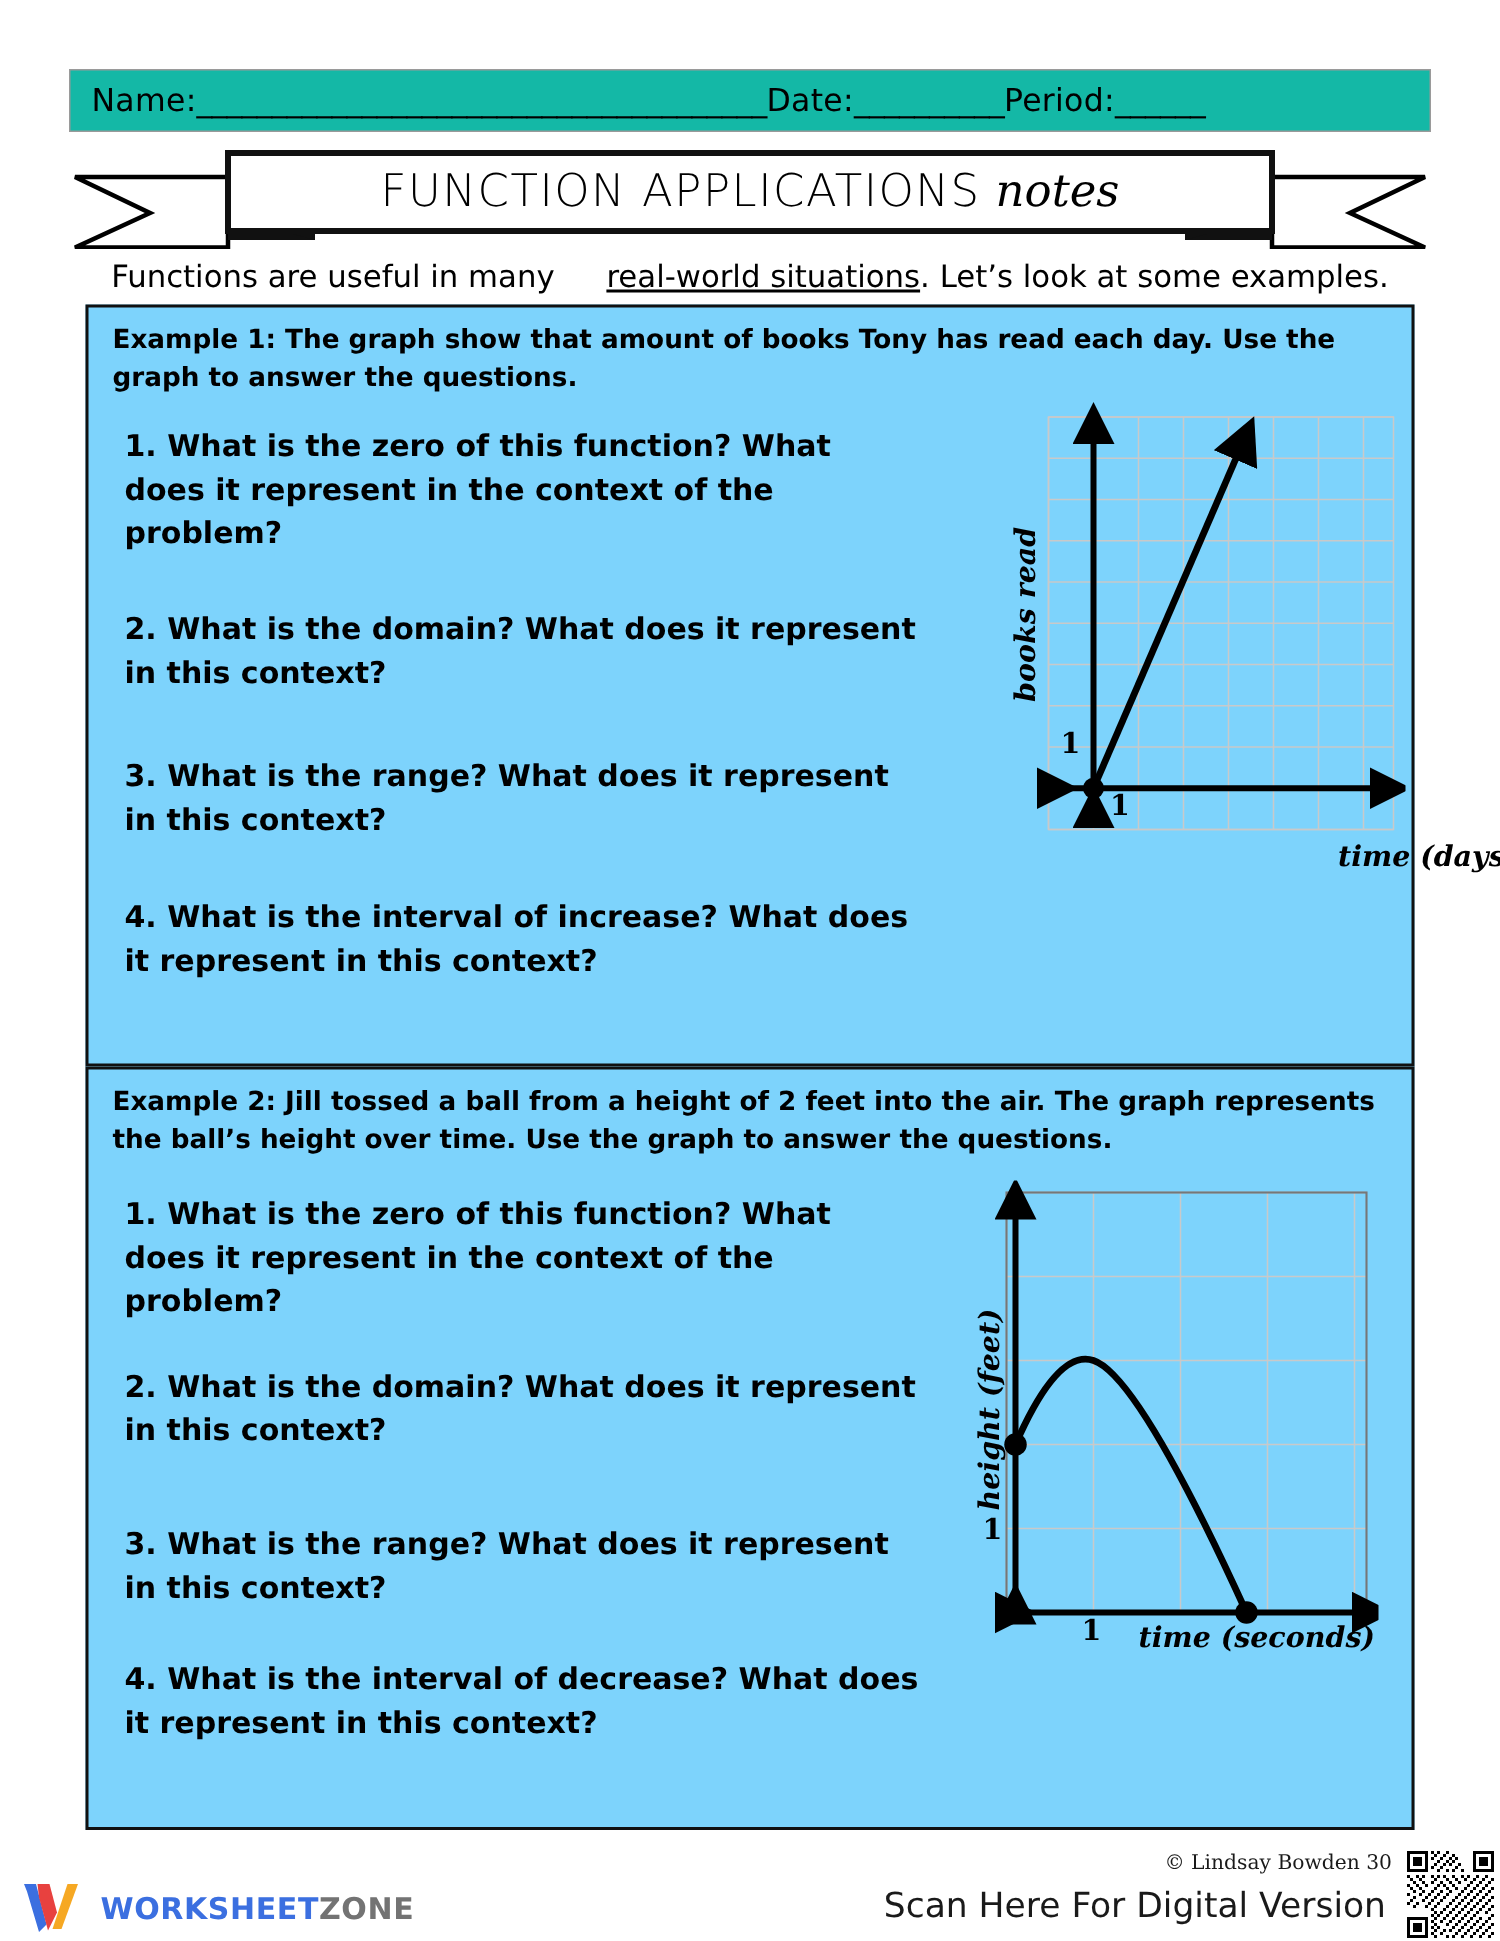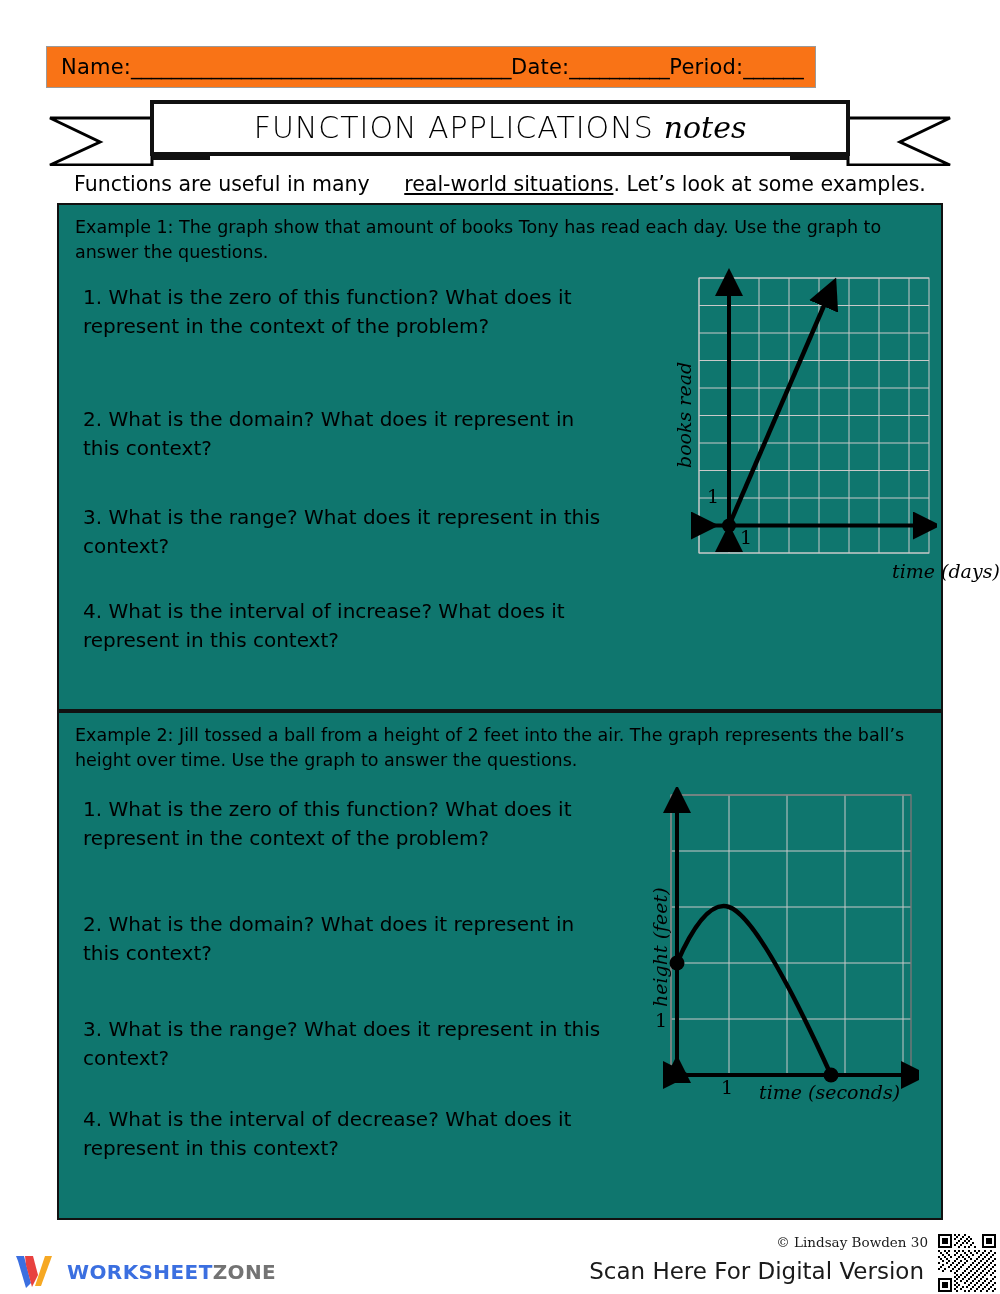--- a/index.html
+++ b/index.html
@@ -13,24 +13,24 @@
     font-family: "Liberation Sans", sans-serif;
     color: #000;
     overflow: hidden;
   }
   .page { position: absolute; inset: 0; background: #fff; }
 
   
   .name-bar {
     position: absolute;
     left: 46px; top: 46px;
-    width: 770px; height: 42px;
+    width: 908px; height: 42px;
     border: 1px solid #9a9a9a;
     box-sizing: border-box;
-    background: #f97316;
+    background: #14b8a6;
   }
   .name-row {
     position: absolute;
     left: 14px; top: 50%;
     transform: translateY(-50%);
     white-space: nowrap;
     font-family: "DejaVu Sans", sans-serif;
     font-size: 21px;
     letter-spacing: .2px;
   }
@@ -73,21 +73,22 @@
   }
   .intro u { text-decoration: underline; text-underline-offset: 2px; margin-left: 28px; }
 
   
   .ex-box {
     position: absolute;
     left: 57px;
     width: 886px;
     border: 2px solid #111;
     box-sizing: border-box;
-    background: #0f766e;
+    background: #7dd3fc;
+    font-weight: bold;
   }
   #ex1 { top: 203px; height: 508px; }
   #ex2 { top: 711px; height: 509px; }
 
   .ex-prompt {
     position: absolute;
     left: 16px; top: 10px;
     width: 852px;
     font-family: "DejaVu Sans", sans-serif;
     font-size: 17.5px;

